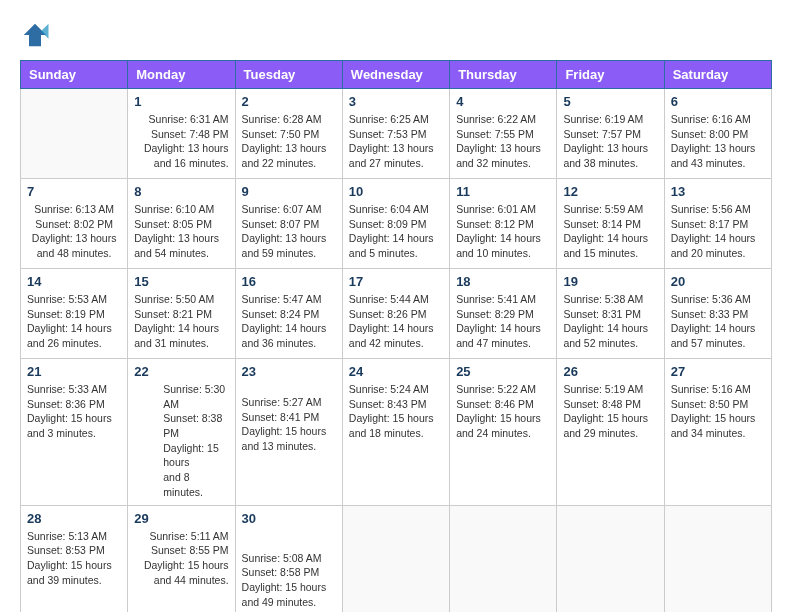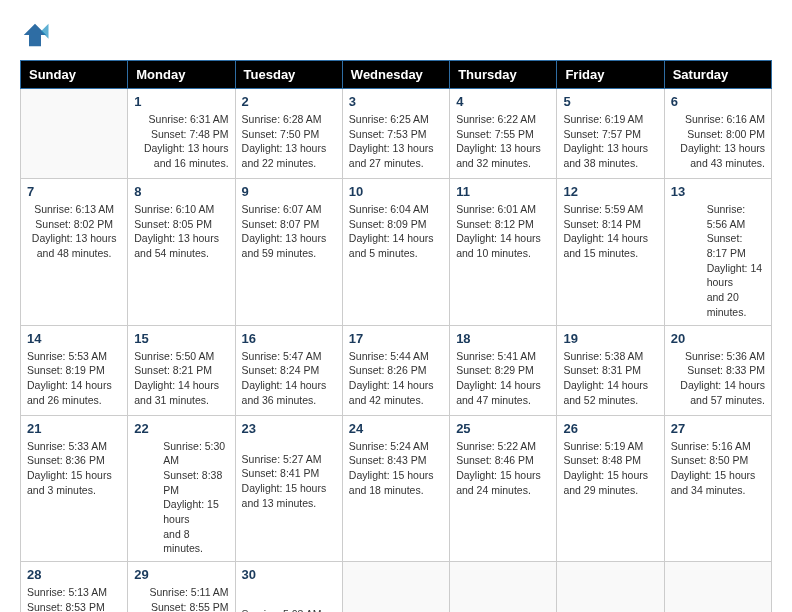--- a/index.html
+++ b/index.html
@@ -45,21 +45,21 @@
     .subtitle {
       font-size: 16px;
       color: #444;
     }
     .calendar {
       width: 100%;
       border-collapse: collapse;
       font-size: 11px;
     }
     .calendar thead tr th {
-      background-color: #000000;
+      background-color: #8b5cf6;
       color: #fff;
       padding: 6px 8px;
       text-align: left;
       font-size: 13px;
       font-weight: bold;
       border: 1px solid #2e6da4;
     }
     .calendar tbody tr td {
       border: 1px solid #ccc;
       vertical-align: top;
@@ -147,21 +147,21 @@
         </td>
         <td>
           <div class="day-num">5</div>
           <div class="day-info" style="white-space: pre-line;">Sunrise: 6:19 AM
 Sunset: 7:57 PM
 Daylight: 13 hours
 and 38 minutes.</div>
         </td>
         <td>
           <div class="day-num">6</div>
-          <div class="day-info" style="white-space: pre-line; text-align: right;">Sunrise: 6:16 AM
+          <div class="day-info" style="white-space: pre-line;">Sunrise: 6:16 AM
 Sunset: 8:00 PM
 Daylight: 13 hours
 and 43 minutes.</div>
         </td>
       </tr>
       <tr>
         <td>
           <div class="day-num">7</div>
           <div class="day-info" style="white-space: pre-line; text-align: center;">Sunrise: 6:13 AM
 Sunset: 8:02 PM
@@ -198,21 +198,21 @@
         </td>
         <td>
           <div class="day-num">12</div>
           <div class="day-info" style="white-space: pre-line;">Sunrise: 5:59 AM
 Sunset: 8:14 PM
 Daylight: 14 hours
 and 15 minutes.</div>
         </td>
         <td>
           <div class="day-num">13</div>
-          <div class="day-info" style="white-space: pre-line; margin-left: 36px;">Sunrise: 5:56 AM
+          <div class="day-info" style="white-space: pre-line;">Sunrise: 5:56 AM
 Sunset: 8:17 PM
 Daylight: 14 hours
 and 20 minutes.</div>
         </td>
       </tr>
       <tr>
         <td>
           <div class="day-num">14</div>
           <div class="day-info" style="white-space: pre-line;">Sunrise: 5:53 AM
 Sunset: 8:19 PM
@@ -249,21 +249,21 @@
         </td>
         <td>
           <div class="day-num">19</div>
           <div class="day-info" style="white-space: pre-line;">Sunrise: 5:38 AM
 Sunset: 8:31 PM
 Daylight: 14 hours
 and 52 minutes.</div>
         </td>
         <td>
           <div class="day-num">20</div>
-          <div class="day-info" style="white-space: pre-line; text-align: right;">Sunrise: 5:36 AM
+          <div class="day-info" style="white-space: pre-line;">Sunrise: 5:36 AM
 Sunset: 8:33 PM
 Daylight: 14 hours
 and 57 minutes.</div>
         </td>
       </tr>
       <tr>
         <td>
           <div class="day-num">21</div>
           <div class="day-info" style="white-space: pre-line;">Sunrise: 5:33 AM
 Sunset: 8:36 PM

